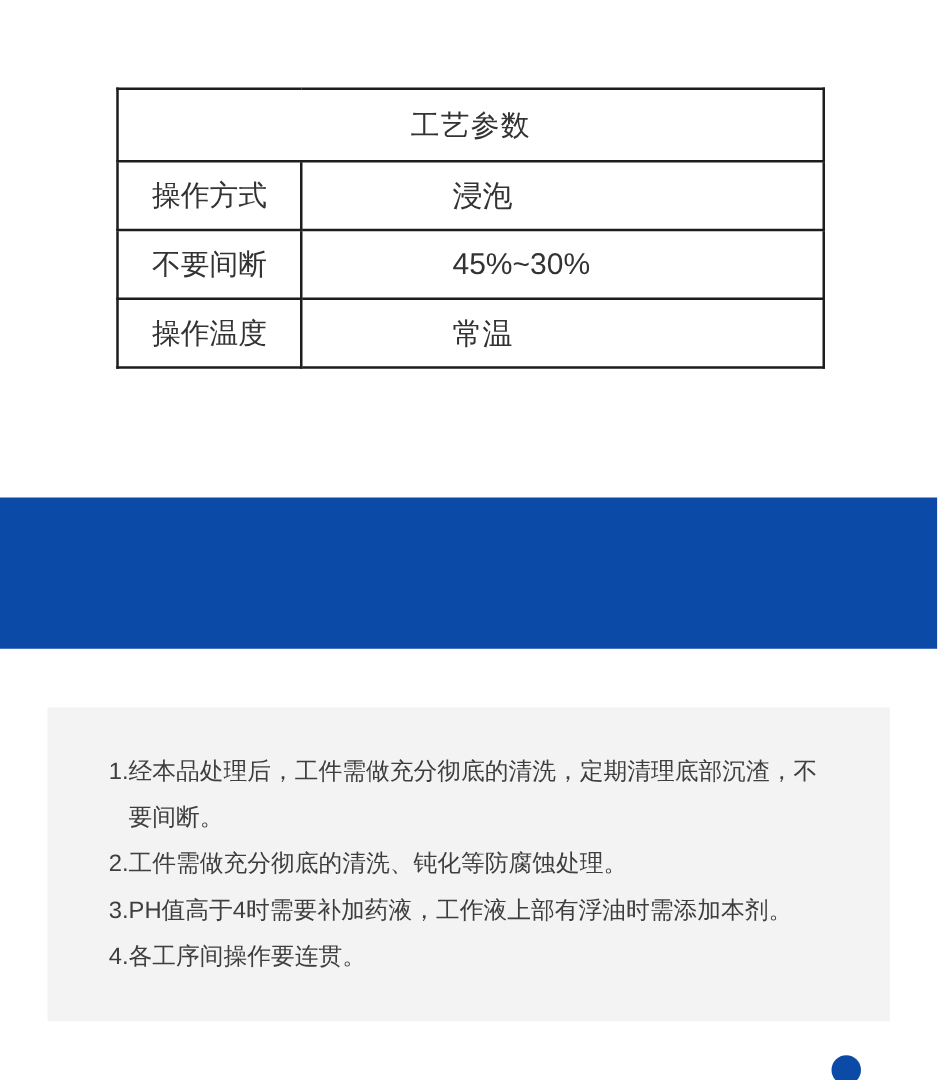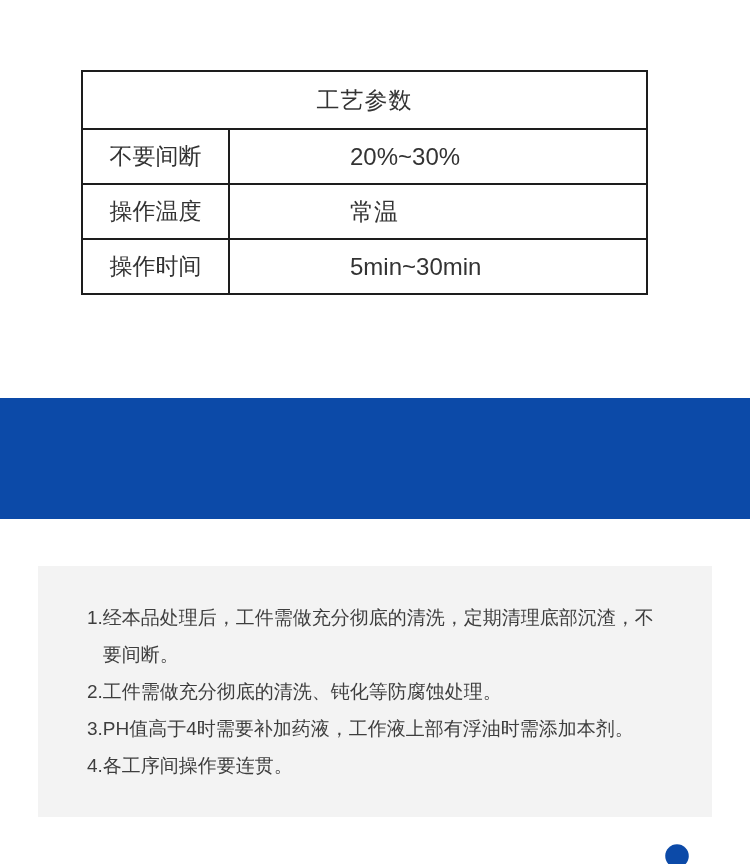--- a/index.html
+++ b/index.html
@@ -9,21 +9,21 @@
     width: 750px;
     height: 864px;
     margin: 0 auto;
     background: #ffffff;
     overflow: hidden;
   }
 
   
   .param-table {
     position: absolute;
-    left: 81px;
+    left: 93px;
     top: 70px;
     width: 565px;
     border-collapse: collapse;
     table-layout: fixed;
     color: #333333;
   }
   .param-table td, .param-table th {
     border: 2px solid #1d1d1d;
     padding: 0;
     font-weight: 400;
@@ -107,30 +107,30 @@
   <table class="param-table">
     <colgroup>
       <col style="width:147px">
       <col style="width:418px">
     </colgroup>
     <tbody>
       <tr>
         <td class="t-title" colspan="2">工艺参数</td>
       </tr>
       <tr>
+        <td class="t-label">操作方式</td>
+        <td class="t-value">浸泡</td>
+      </tr>
+      <tr>
         <td class="t-label">不要间断</td>
-        <td class="t-value">20%~30%</td>
+        <td class="t-value">45%~30%</td>
       </tr>
       <tr>
         <td class="t-label">操作温度</td>
         <td class="t-value">常温</td>
-      </tr>
-      <tr>
-        <td class="t-label">操作时间</td>
-        <td class="t-value">5min~30min</td>
       </tr>
     </tbody>
   </table>
 
   <div class="banner">
     <div class="banner-title">注意事项</div>
 
     <svg class="gear" viewBox="0 0 96 96" xmlns="http://www.w3.org/2000/svg" aria-hidden="true">
       <g fill="#ffffff">
         <rect x="40" y="0" width="16" height="22" rx="4" transform="rotate(0 48 48)"></rect>

